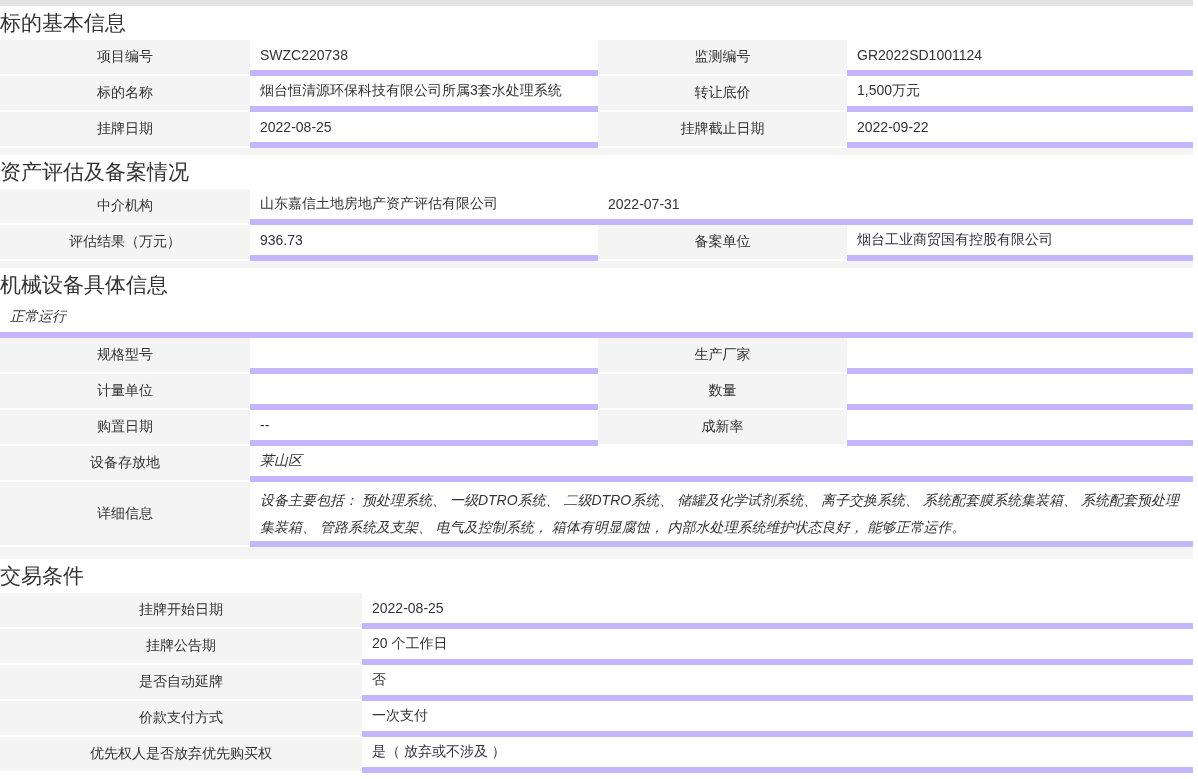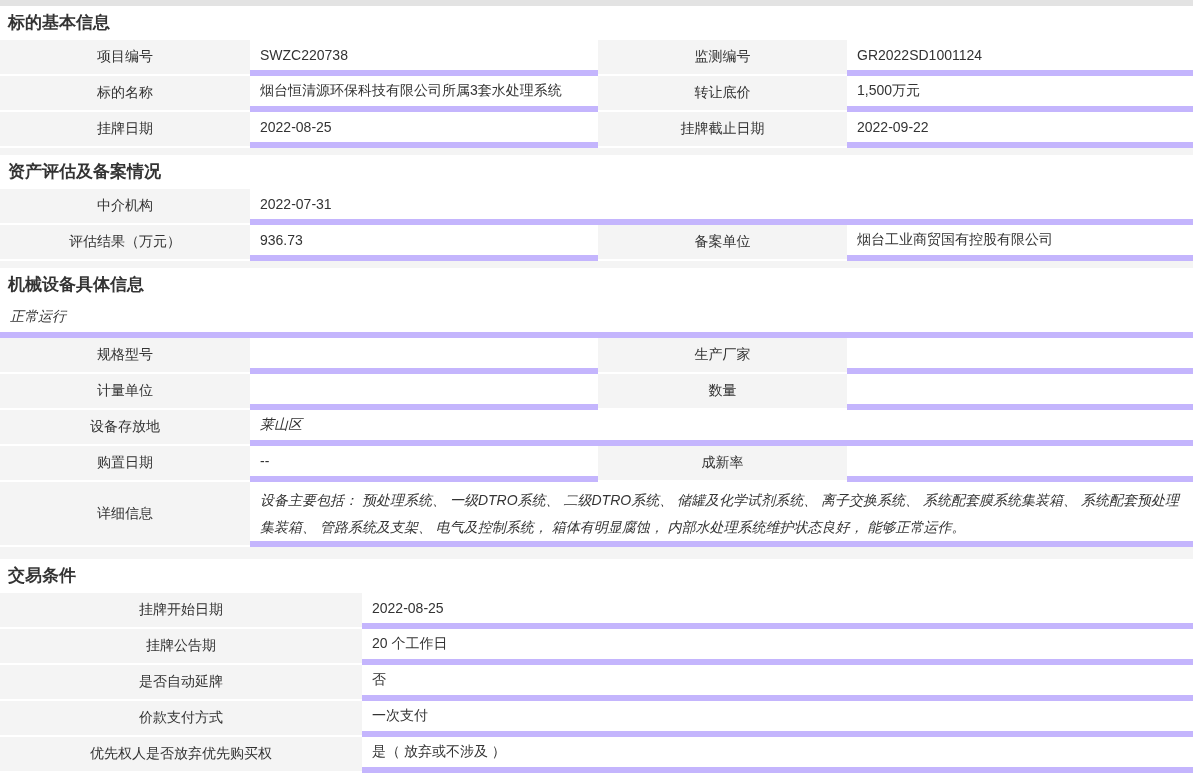--- a/index.html
+++ b/index.html
@@ -7,21 +7,21 @@
     width:1198px;height:779px;background:#ffffff;overflow:hidden;
     font-family:"Liberation Sans","DejaVu Sans",sans-serif;
     color:#333333;font-size:14px;
   }
   #app{width:1193px;}
   .gap{height:7px;background:#f4f4f4;}
   .gap-top{height:6px;background:#e3e3e3;}
   .gap-lg{height:12px;}
   .section-title{
     height:34px;line-height:34px;background:#ffffff;
-    font-weight:bold;font-size:17px;padding-left:8px;color:#333;
+    font-weight:normal;font-size:21px;color:#333;
   }
   .row{display:flex;}
   .lbl{
     background:#f4f4f4;border-bottom:2px solid #ffffff;box-sizing:border-box;
     height:36px;display:flex;align-items:center;justify-content:center;
     color:#333;flex:0 0 auto;
   }
   .val{
     background:#ffffff;border-bottom:6px solid #c4b5fd;box-sizing:border-box;
     height:36px;display:flex;align-items:center;padding-left:10px;color:#333;
@@ -63,20 +63,21 @@
         <div class="val w-v1">2022-08-25</div>
         <div class="lbl w-l2">挂牌截止日期</div>
         <div class="val w-v2">2022-09-22</div>
       </div>
     </div>
     <div class="section-block">
       <div class="gap"></div>
       <div class="section-title">资产评估及备案情况</div>
       <div class="row">
         <div class="lbl w-l1">中介机构</div>
+        <div class="val w-v1">山东嘉信土地房地产资产评估有限公司</div>
         <div class="val w-v2">2022-07-31</div>
       </div>
       <div class="row">
         <div class="lbl w-l1">评估结果（万元）</div>
         <div class="val w-v1">936.73</div>
         <div class="lbl w-l2">备案单位</div>
         <div class="val w-v2">烟台工业商贸国有控股有限公司</div>
       </div>
     </div>
     <div class="section-block">
@@ -91,28 +92,28 @@
         <div class="lbl w-l2">生产厂家</div>
         <div class="val w-v2"></div>
       </div>
       <div class="row">
         <div class="lbl w-l1">计量单位</div>
         <div class="val w-v1"></div>
         <div class="lbl w-l2">数量</div>
         <div class="val w-v2"></div>
       </div>
       <div class="row">
-        <div class="lbl w-l1">设备存放地</div>
-        <div class="val w-full">莱山区</div>
-      </div>
-      <div class="row">
         <div class="lbl w-l1">购置日期</div>
         <div class="val w-v1">--</div>
         <div class="lbl w-l2">成新率</div>
         <div class="val w-v2"></div>
+      </div>
+      <div class="row">
+        <div class="lbl w-l1">设备存放地</div>
+        <div class="val w-full">莱山区</div>
       </div>
       <div class="row tall">
         <div class="lbl w-l1">详细信息</div>
         <div class="val w-full">设备主要包括： 预处理系统、 一级DTRO系统、 二级DTRO系统、 储罐及化学试剂系统、 离子交换系统、 系统配套膜系统集装箱、 系统配套预处理集装箱、 管路系统及支架、 电气及控制系统， 箱体有明显腐蚀， 内部水处理系统维护状态良好， 能够正常运作。</div>
       </div>
     </div>
     <div class="section-block">
       <div class="gap gap-lg"></div>
       <div class="section-title">交易条件</div>
       <div class="row">

